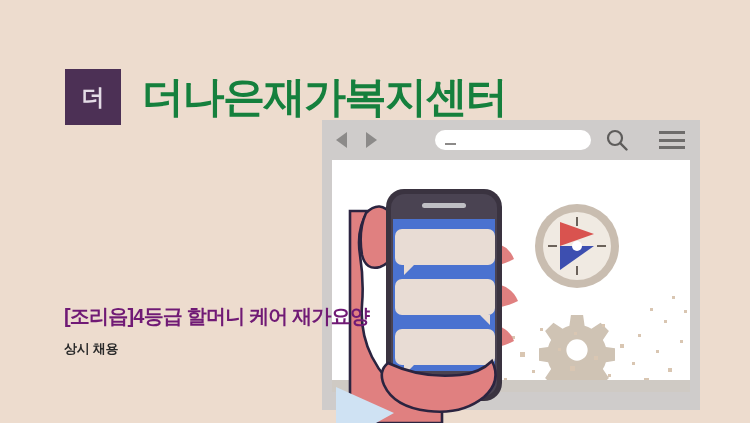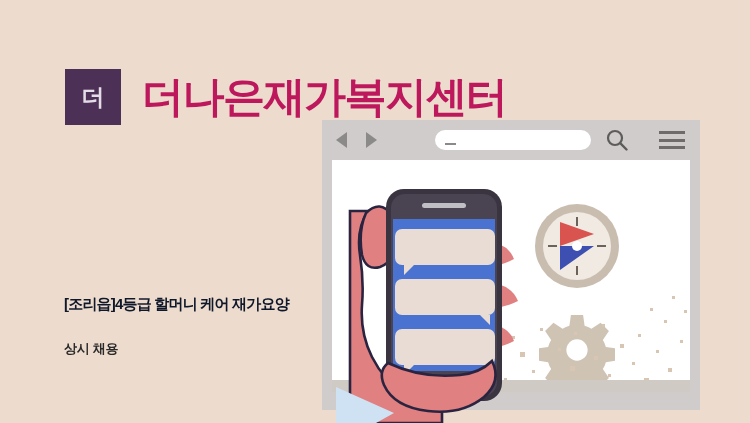--- a/index.html
+++ b/index.html
@@ -39,36 +39,36 @@
     align-items: center;
     justify-content: center;
   }
   #brand-badge-text {
     color: #E4DCE6;
     font-size: 23px;
     font-weight: 700;
     line-height: 1;
   }
   #brand-title {
-    color: #be185d;
+    color: #15803d;
     font-size: 42px;
     font-weight: 700;
     letter-spacing: -1.5px;
     line-height: 1;
     white-space: nowrap;
   }
 
   
   #job-title {
     position: absolute;
     left: 64px;
-    top: 295px;
-    font-size: 15px;
+    top: 303px;
+    font-size: 20px;
     font-weight: 700;
-    color: #0f172a;
+    color: #701a75;
     letter-spacing: -0.8px;
     white-space: nowrap;
     z-index: 6;
   }
   #job-status {
     position: absolute;
     left: 64px;
     top: 340px;
     font-size: 13px;
     font-weight: 700;

